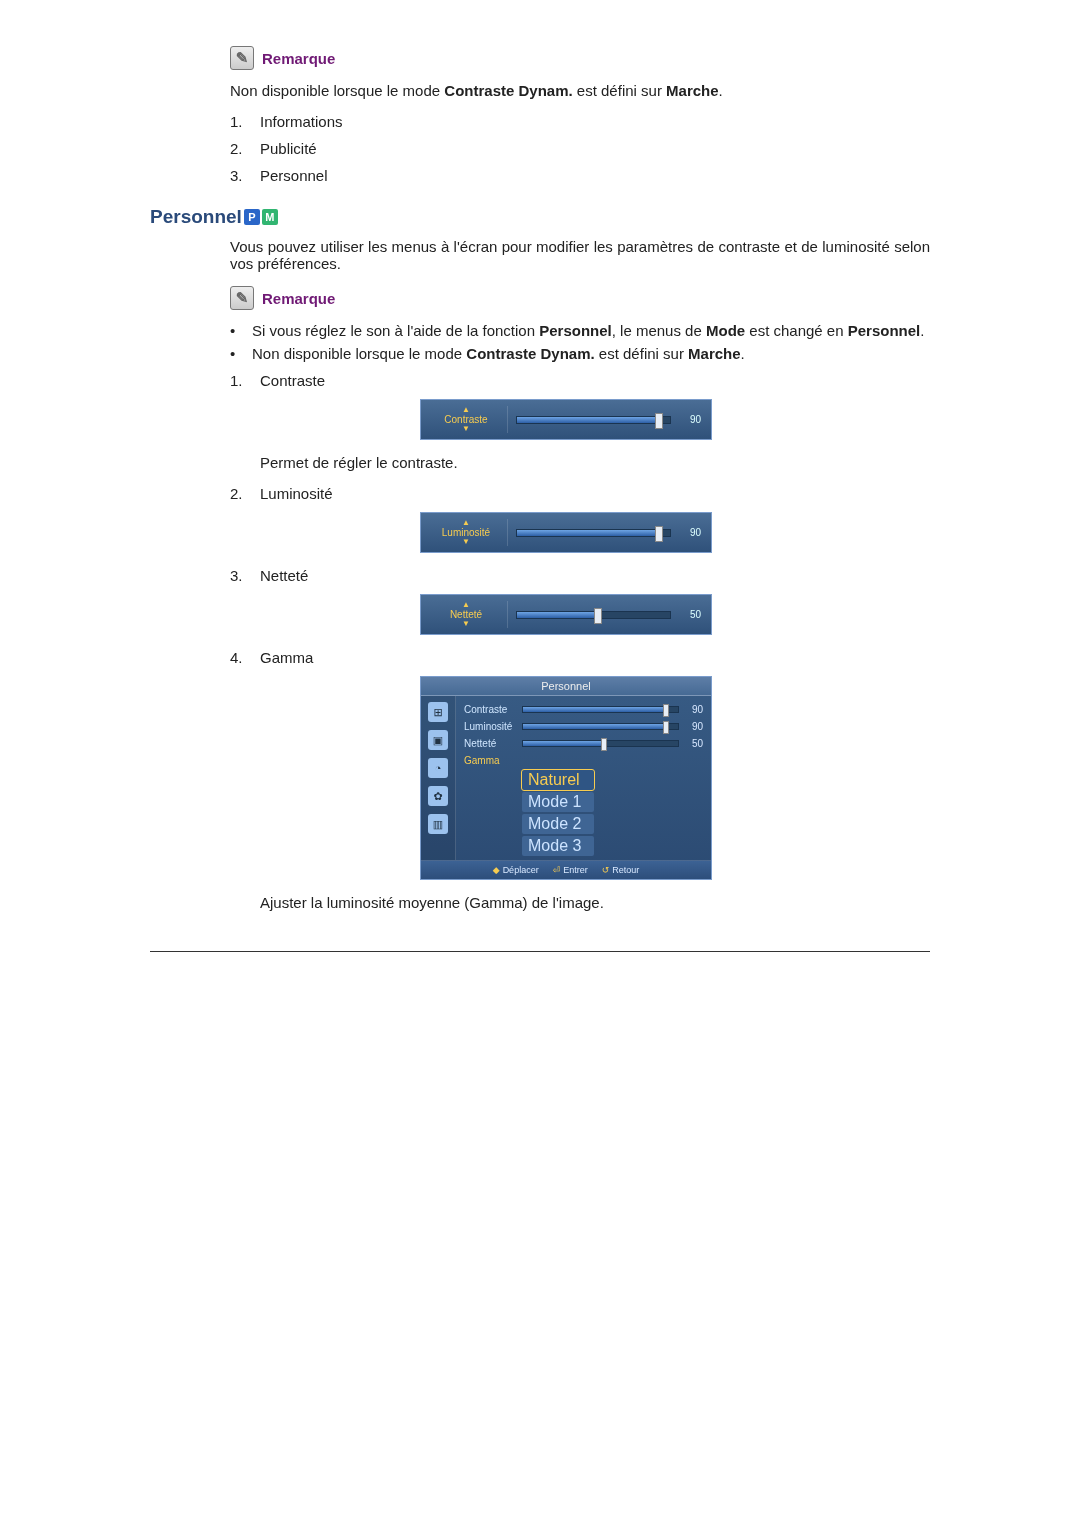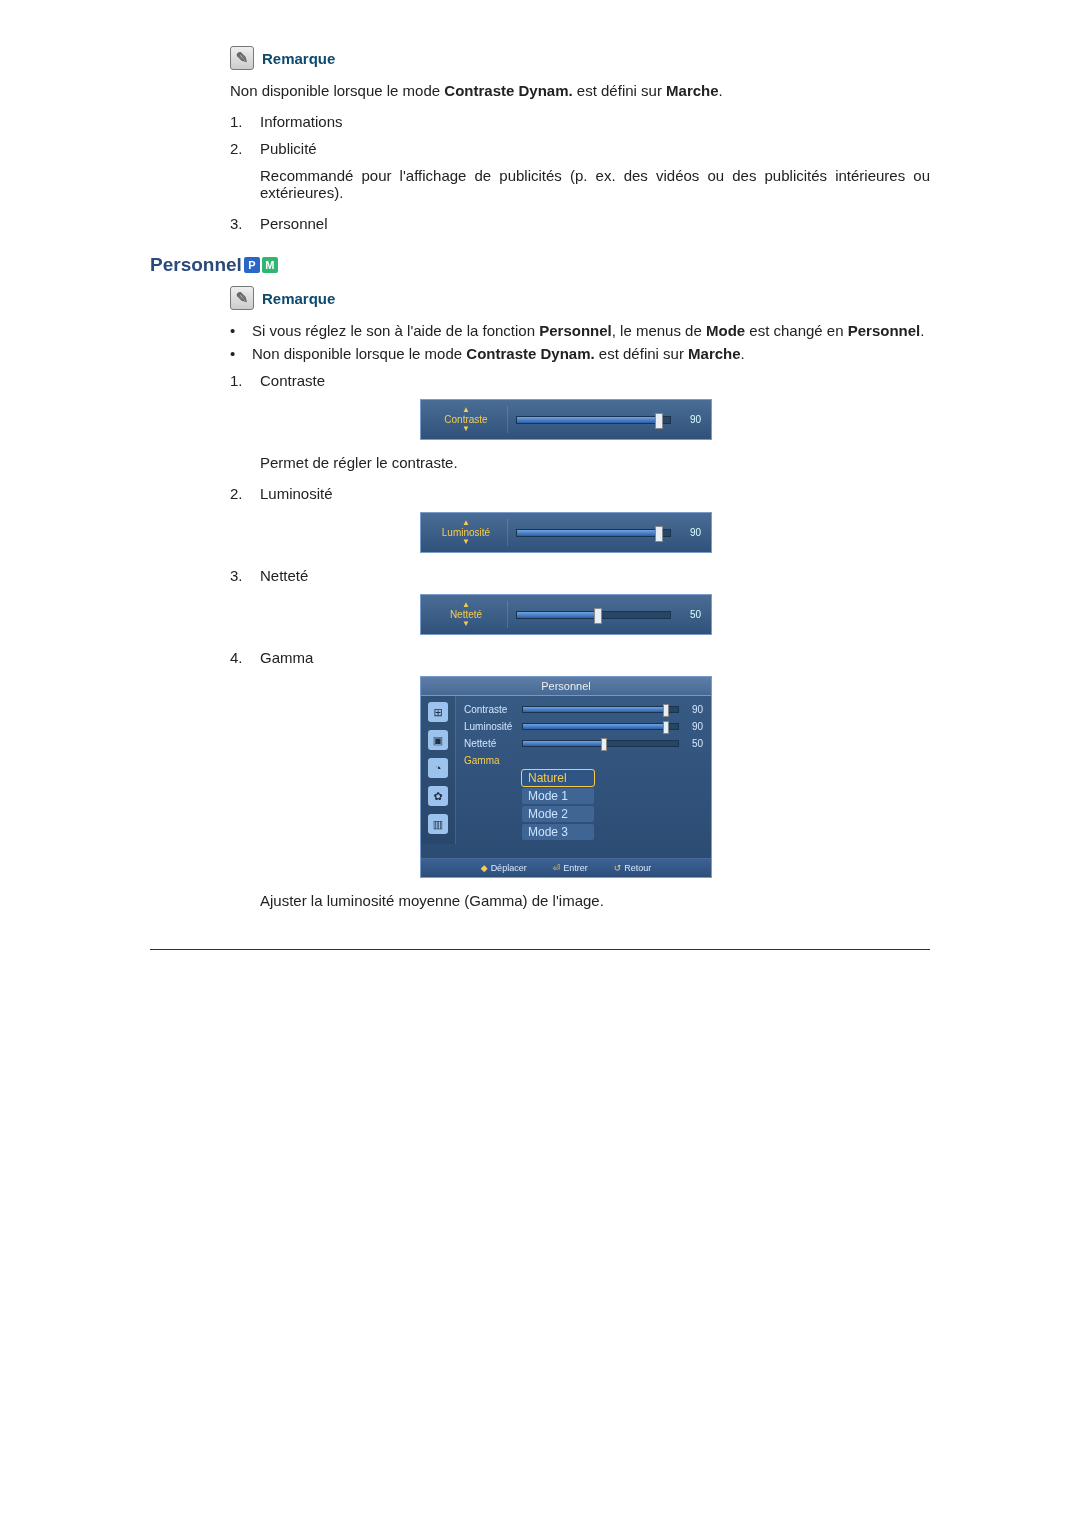--- a/index.html
+++ b/index.html
@@ -36,21 +36,21 @@
     background: linear-gradient(#eee,#ccc);
     display: inline-flex;
     align-items: center;
     justify-content: center;
     margin-right: 8px;
     color: #666;
     font-weight: bold;
   }
   .note-label {
     font-weight: bold;
-    color: #0c4a6e;
+    color: #701a75;
   }
   .body-para {
     margin: 10px 0 14px 80px;
     text-align: justify;
   }
   .bullet-list {
     margin: 8px 0 10px 80px;
   }
   .bullet-item {
     display: flex;
@@ -256,38 +256,37 @@
     margin-left: 58px;
   }
   .gamma-opt {
     display: block;
     width: 60px;
     padding: 1px 6px;
     margin: 2px 0;
     color: #cce3ff;
     background: #3f6594;
     border-radius: 2px;
-    font-size: 12px;
+    font-size: 16px;
   }
   .gamma-opt.sel {
     color: #f7cc50;
     background: #2f5584;
     outline: 1px solid #f7cc50;
   }
   .menu-footer {
     height: 18px;
     line-height: 18px;
     display: flex;
     justify-content: center;
-    gap: 26px;
+    gap: 14px;
     font-size: 9px;
     color: #d8e8ff;
     background: linear-gradient(#3c6294,#2d4e7b);
     border-top: 1px solid rgba(255,255,255,0.15);
-    margin-top: 14px;
   }
   .menu-footer span b { color:#f7cc50; margin-right:3px; font-weight:normal; }
   .foot-hr {
     border: none;
     border-top: 1px solid #333;
     margin: 40px 0 0 0;
   }
 </style>
 </head>
 <body>
@@ -309,35 +308,35 @@
       <span class="num-label">Informations</span>
     </div>
   </div>
 
   <div class="num-list">
     <div class="num-item">
       <span class="num-n">2.</span>
       <span class="num-label">Publicité</span>
     </div>
   </div>
-  <div class="num-desc">Recommandé pour l'affichage de publicités (p. ex. des vidéos ou des publicités intérieures ou extérieures).</div>
 
   <div class="num-list">
     <div class="num-item">
       <span class="num-n">3.</span>
       <span class="num-label">Personnel</span>
     </div>
   </div>
 
   <div class="section-heading">
     <span class="h-text">Personnel</span>
     <span class="badge badge-p">P</span>
     <span class="badge badge-m">M</span>
   </div>
 
+  <div class="body-para">Vous pouvez utiliser les menus à l'écran pour modifier les paramètres de contraste et de luminosité selon vos préférences.</div>
 
   <div class="note-line">
     <span class="note-icon">✎</span>
     <span class="note-label">Remarque</span>
   </div>
 
   <div class="bullet-list">
     <div class="bullet-item">
       <span class="bullet-dot">•</span>
       <span class="bullet-text">

